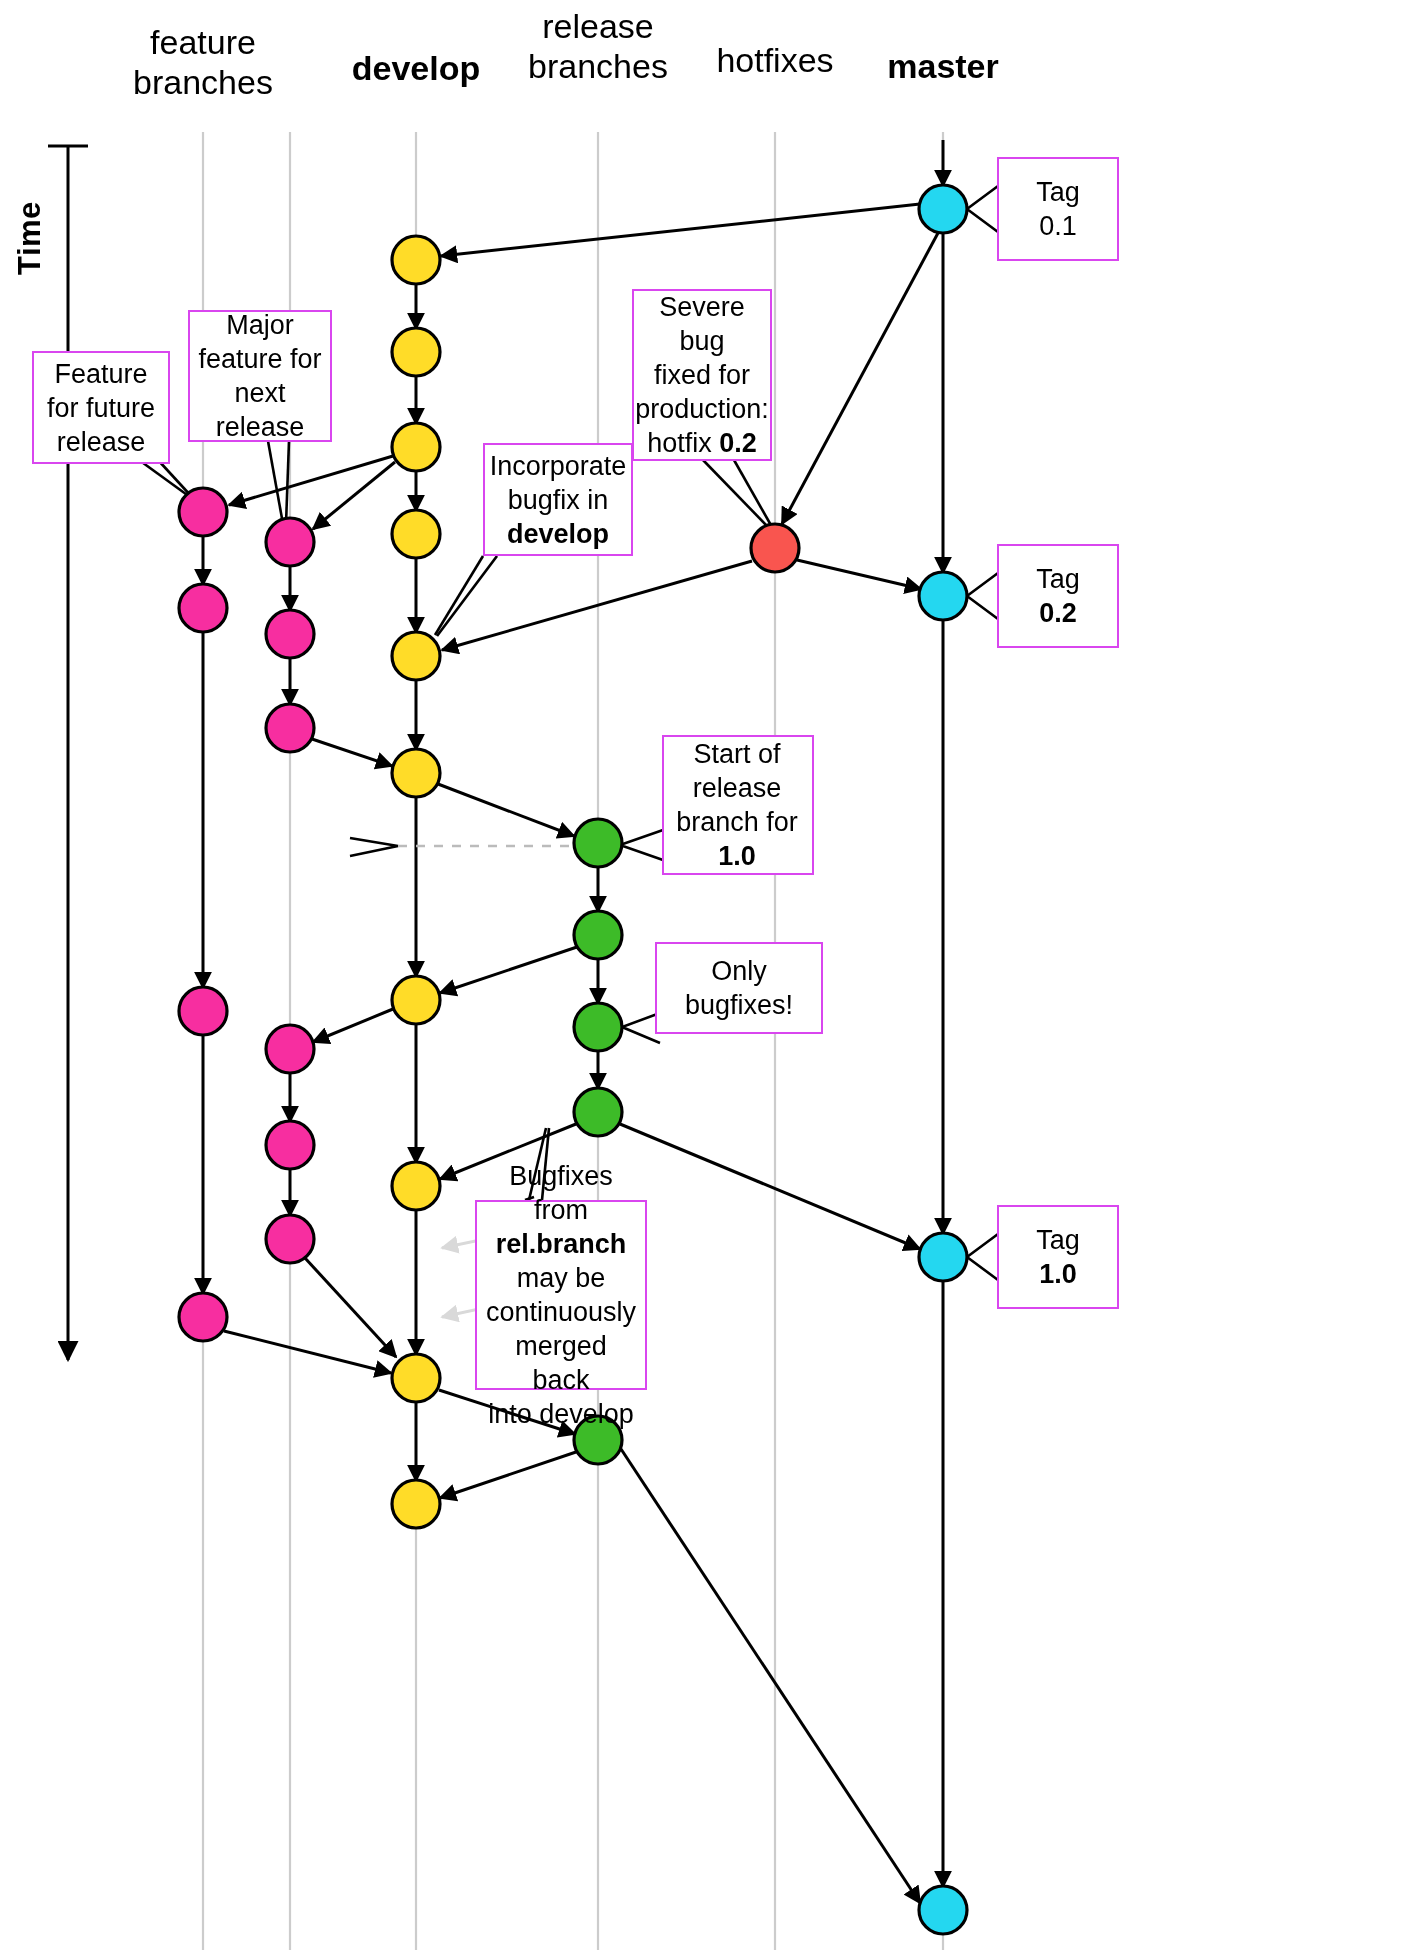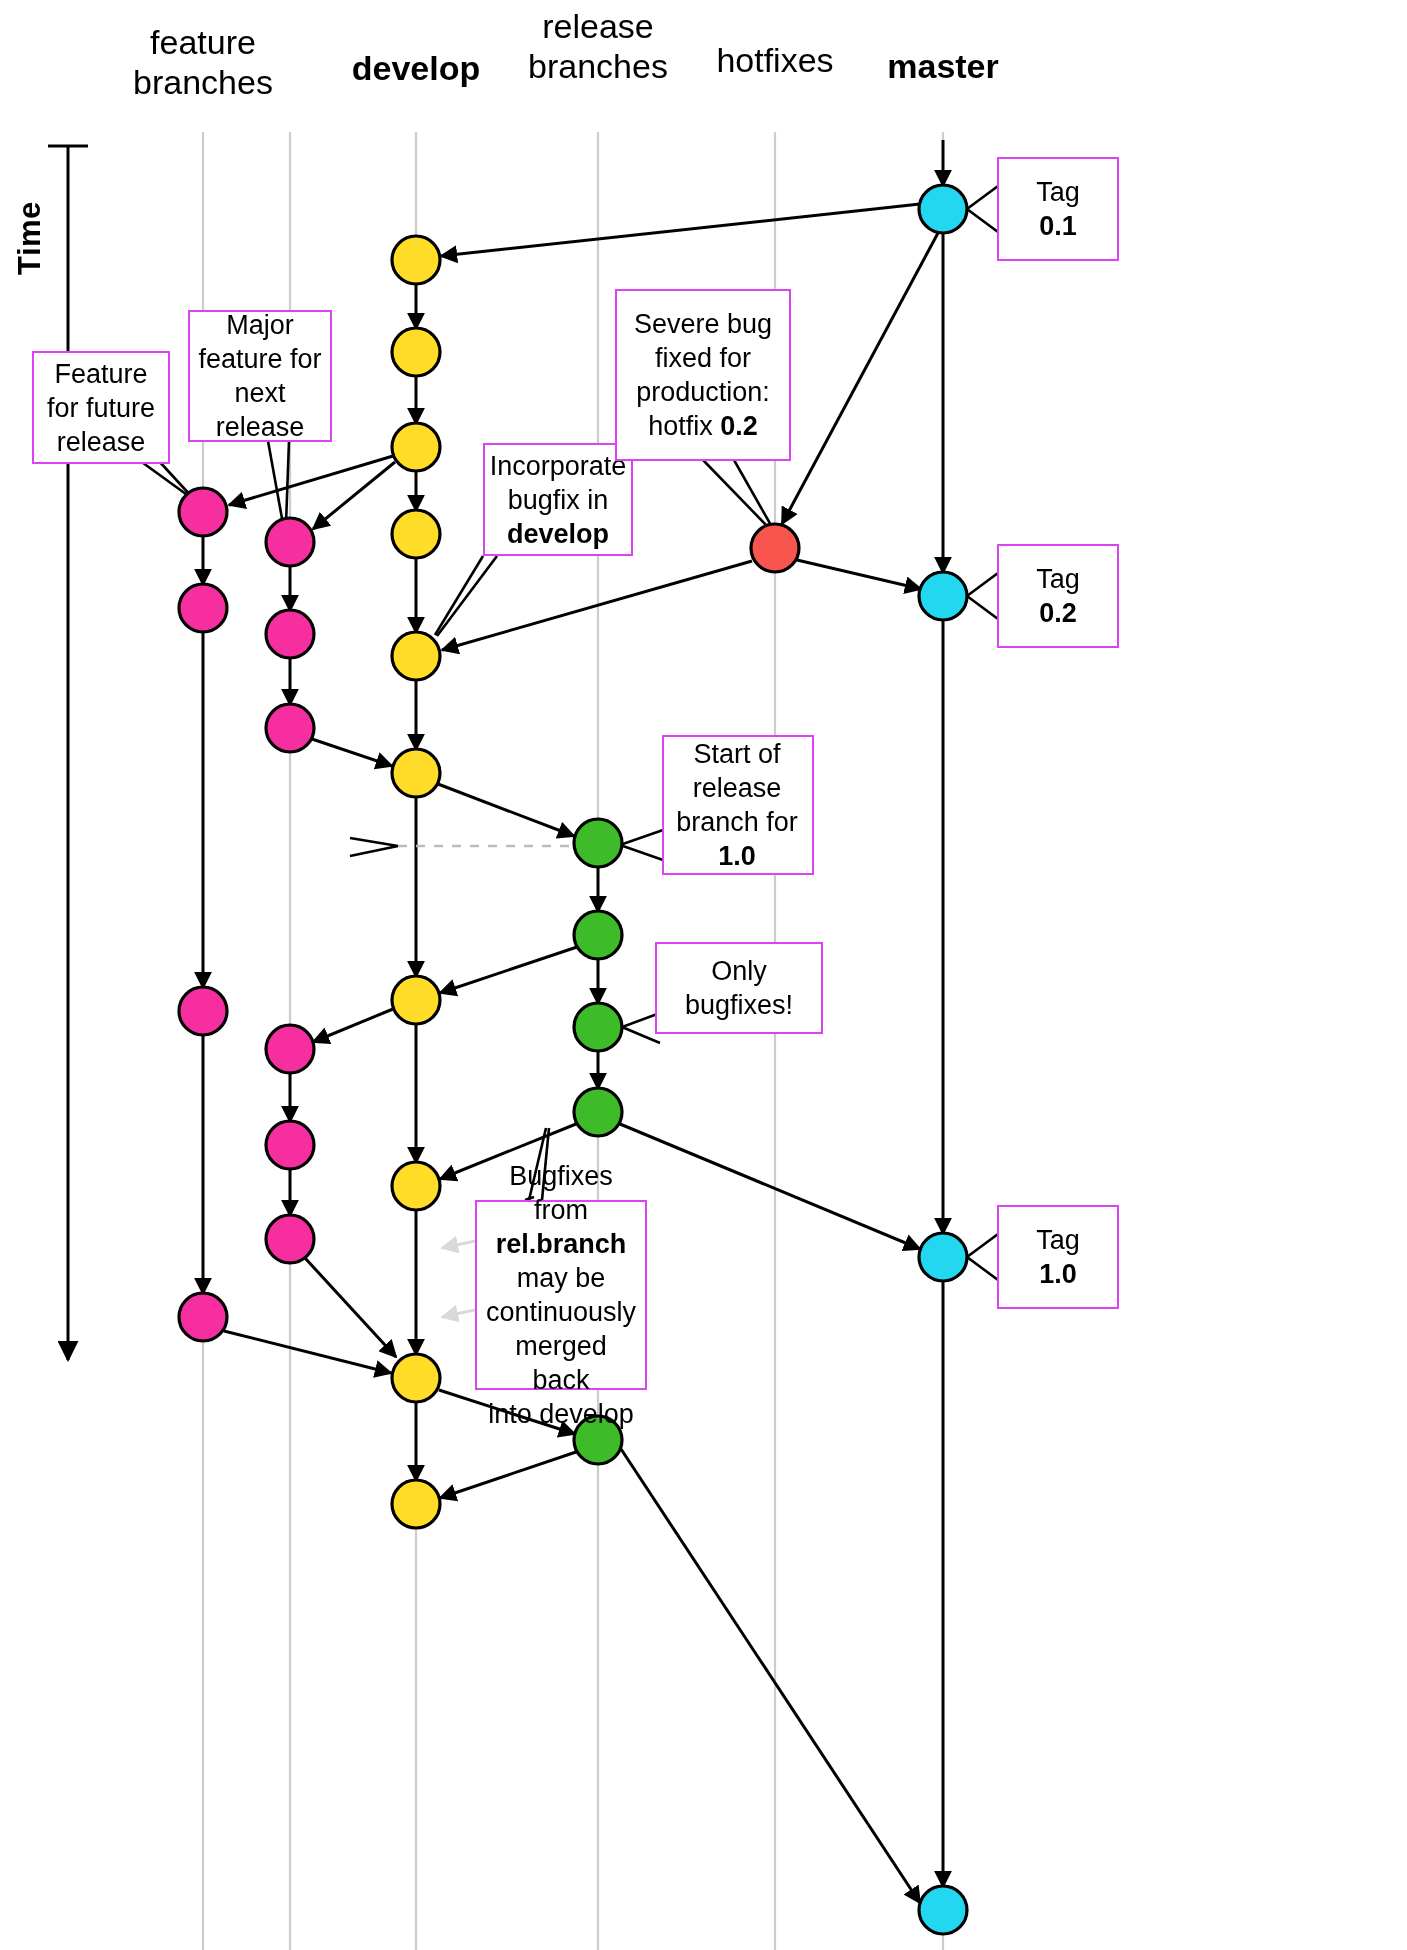--- a/index.html
+++ b/index.html
@@ -257,41 +257,41 @@
   <div class="callout" style="left:188px;top:310px;width:144px;height:132px;display:flex;align-items:center;justify-content:center;">
     <span>Major
 feature for
 next release</span>
   </div>
 
   <div class="callout" style="left:483px;top:443px;width:150px;height:113px;display:flex;align-items:center;justify-content:center;">
     <span>Incorporate<br>bugfix in<br><b>develop</b></span>
   </div>
 
-  <div class="callout" style="left:615px;top:289px;width:176px;height:172px;display:flex;align-items:center;justify-content:center;">
+  <div class="callout" style="left:632px;top:289px;width:140px;height:172px;display:flex;align-items:center;justify-content:center;">
     <span>Severe bug<br>fixed for<br>production:<br>hotfix <b>0.2</b></span>
   </div>
 
 
   <div class="callout" style="left:662px;top:735px;width:152px;height:140px;display:flex;align-items:center;justify-content:center;padding-left:6px;">
     <span>Start of<br>release<br>branch for<br><b>1.0</b></span>
   </div>
 
   <div class="callout" style="left:655px;top:942px;width:168px;height:92px;display:flex;align-items:center;justify-content:center;">
     <span>Only
 bugfixes!</span>
   </div>
 
   <div class="callout" style="left:475px;top:1200px;width:172px;height:190px;display:flex;align-items:center;justify-content:center;">
     <span>Bugfixes from<br><b>rel.branch</b><br>may be<br>continuously<br>merged back<br>into develop</span>
   </div>
 
   <div class="callout" style="left:997px;top:157px;width:122px;height:104px;display:flex;flex-direction:column;align-items:center;justify-content:center;">
     <span>Tag</span>
-    <span style="font-weight:bold;">0.1</span>
+    <span style="font-weight:normal;">0.1</span>
   </div>
 
   <div class="callout" style="left:997px;top:544px;width:122px;height:104px;display:flex;flex-direction:column;align-items:center;justify-content:center;">
     <span>Tag</span>
     <span style="font-weight:bold;">0.2</span>
   </div>
 
   <div class="callout" style="left:997px;top:1205px;width:122px;height:104px;display:flex;flex-direction:column;align-items:center;justify-content:center;">
     <span>Tag</span>
     <span style="font-weight:bold;">1.0</span>

